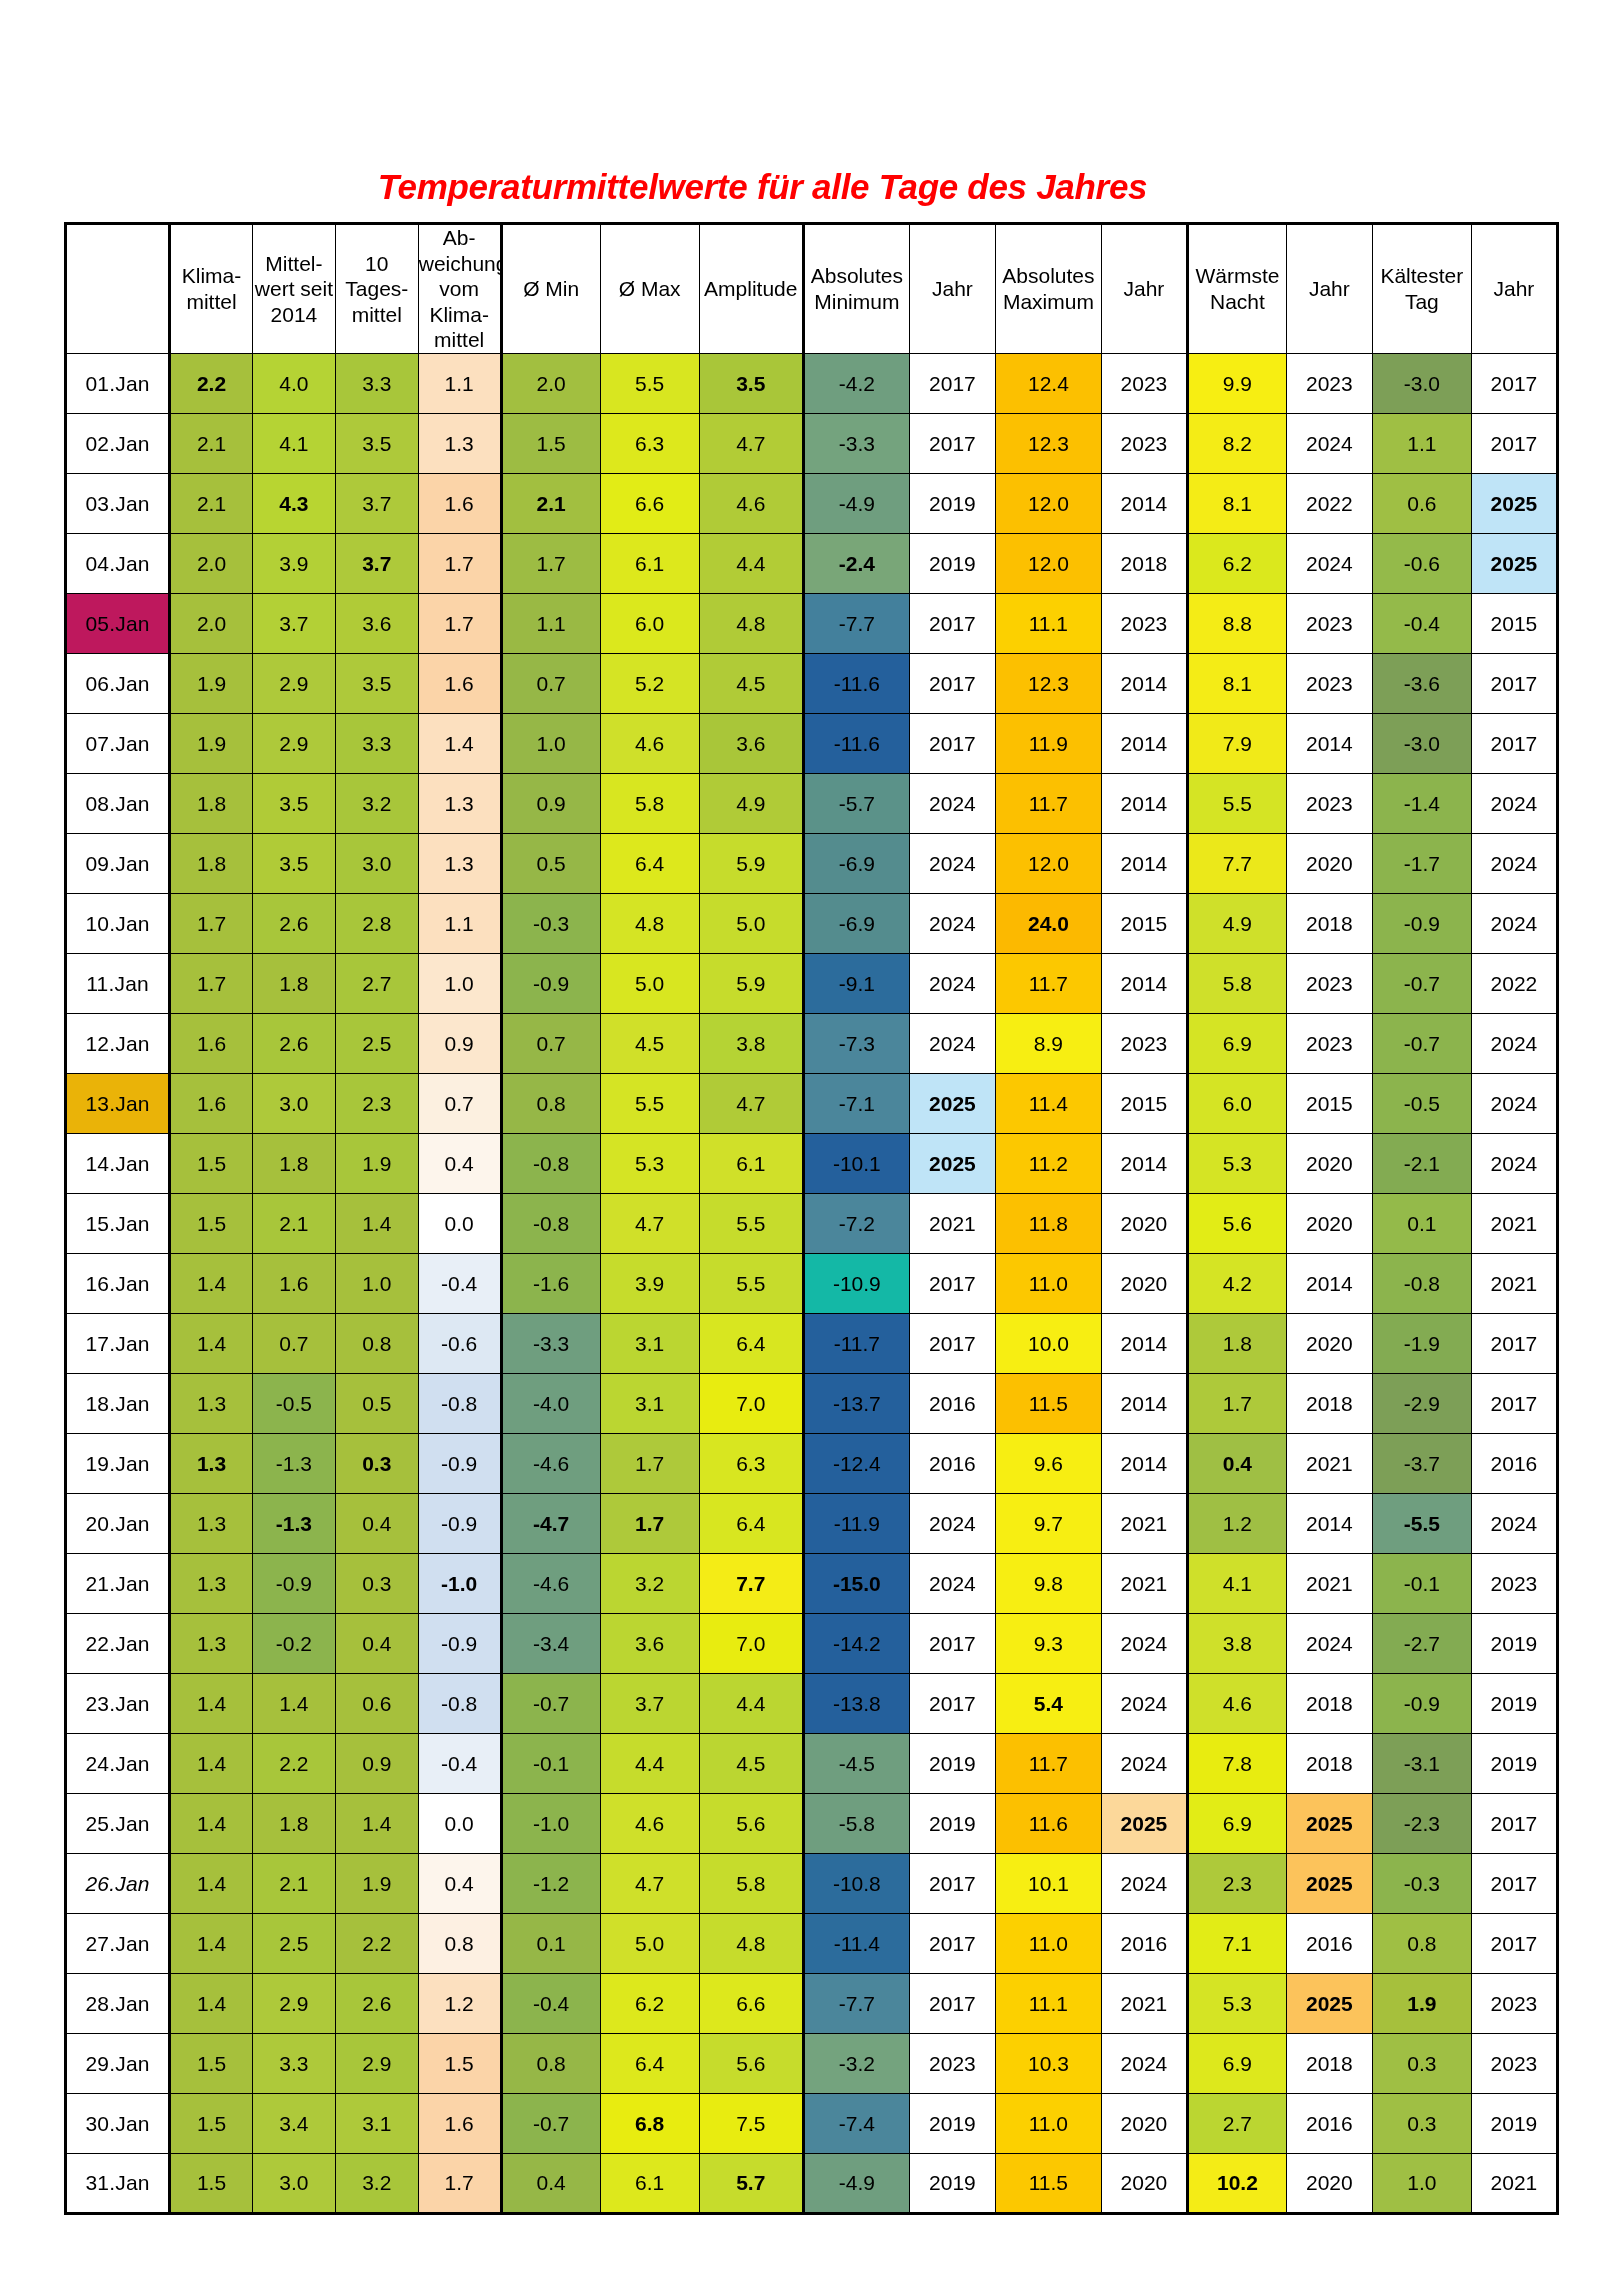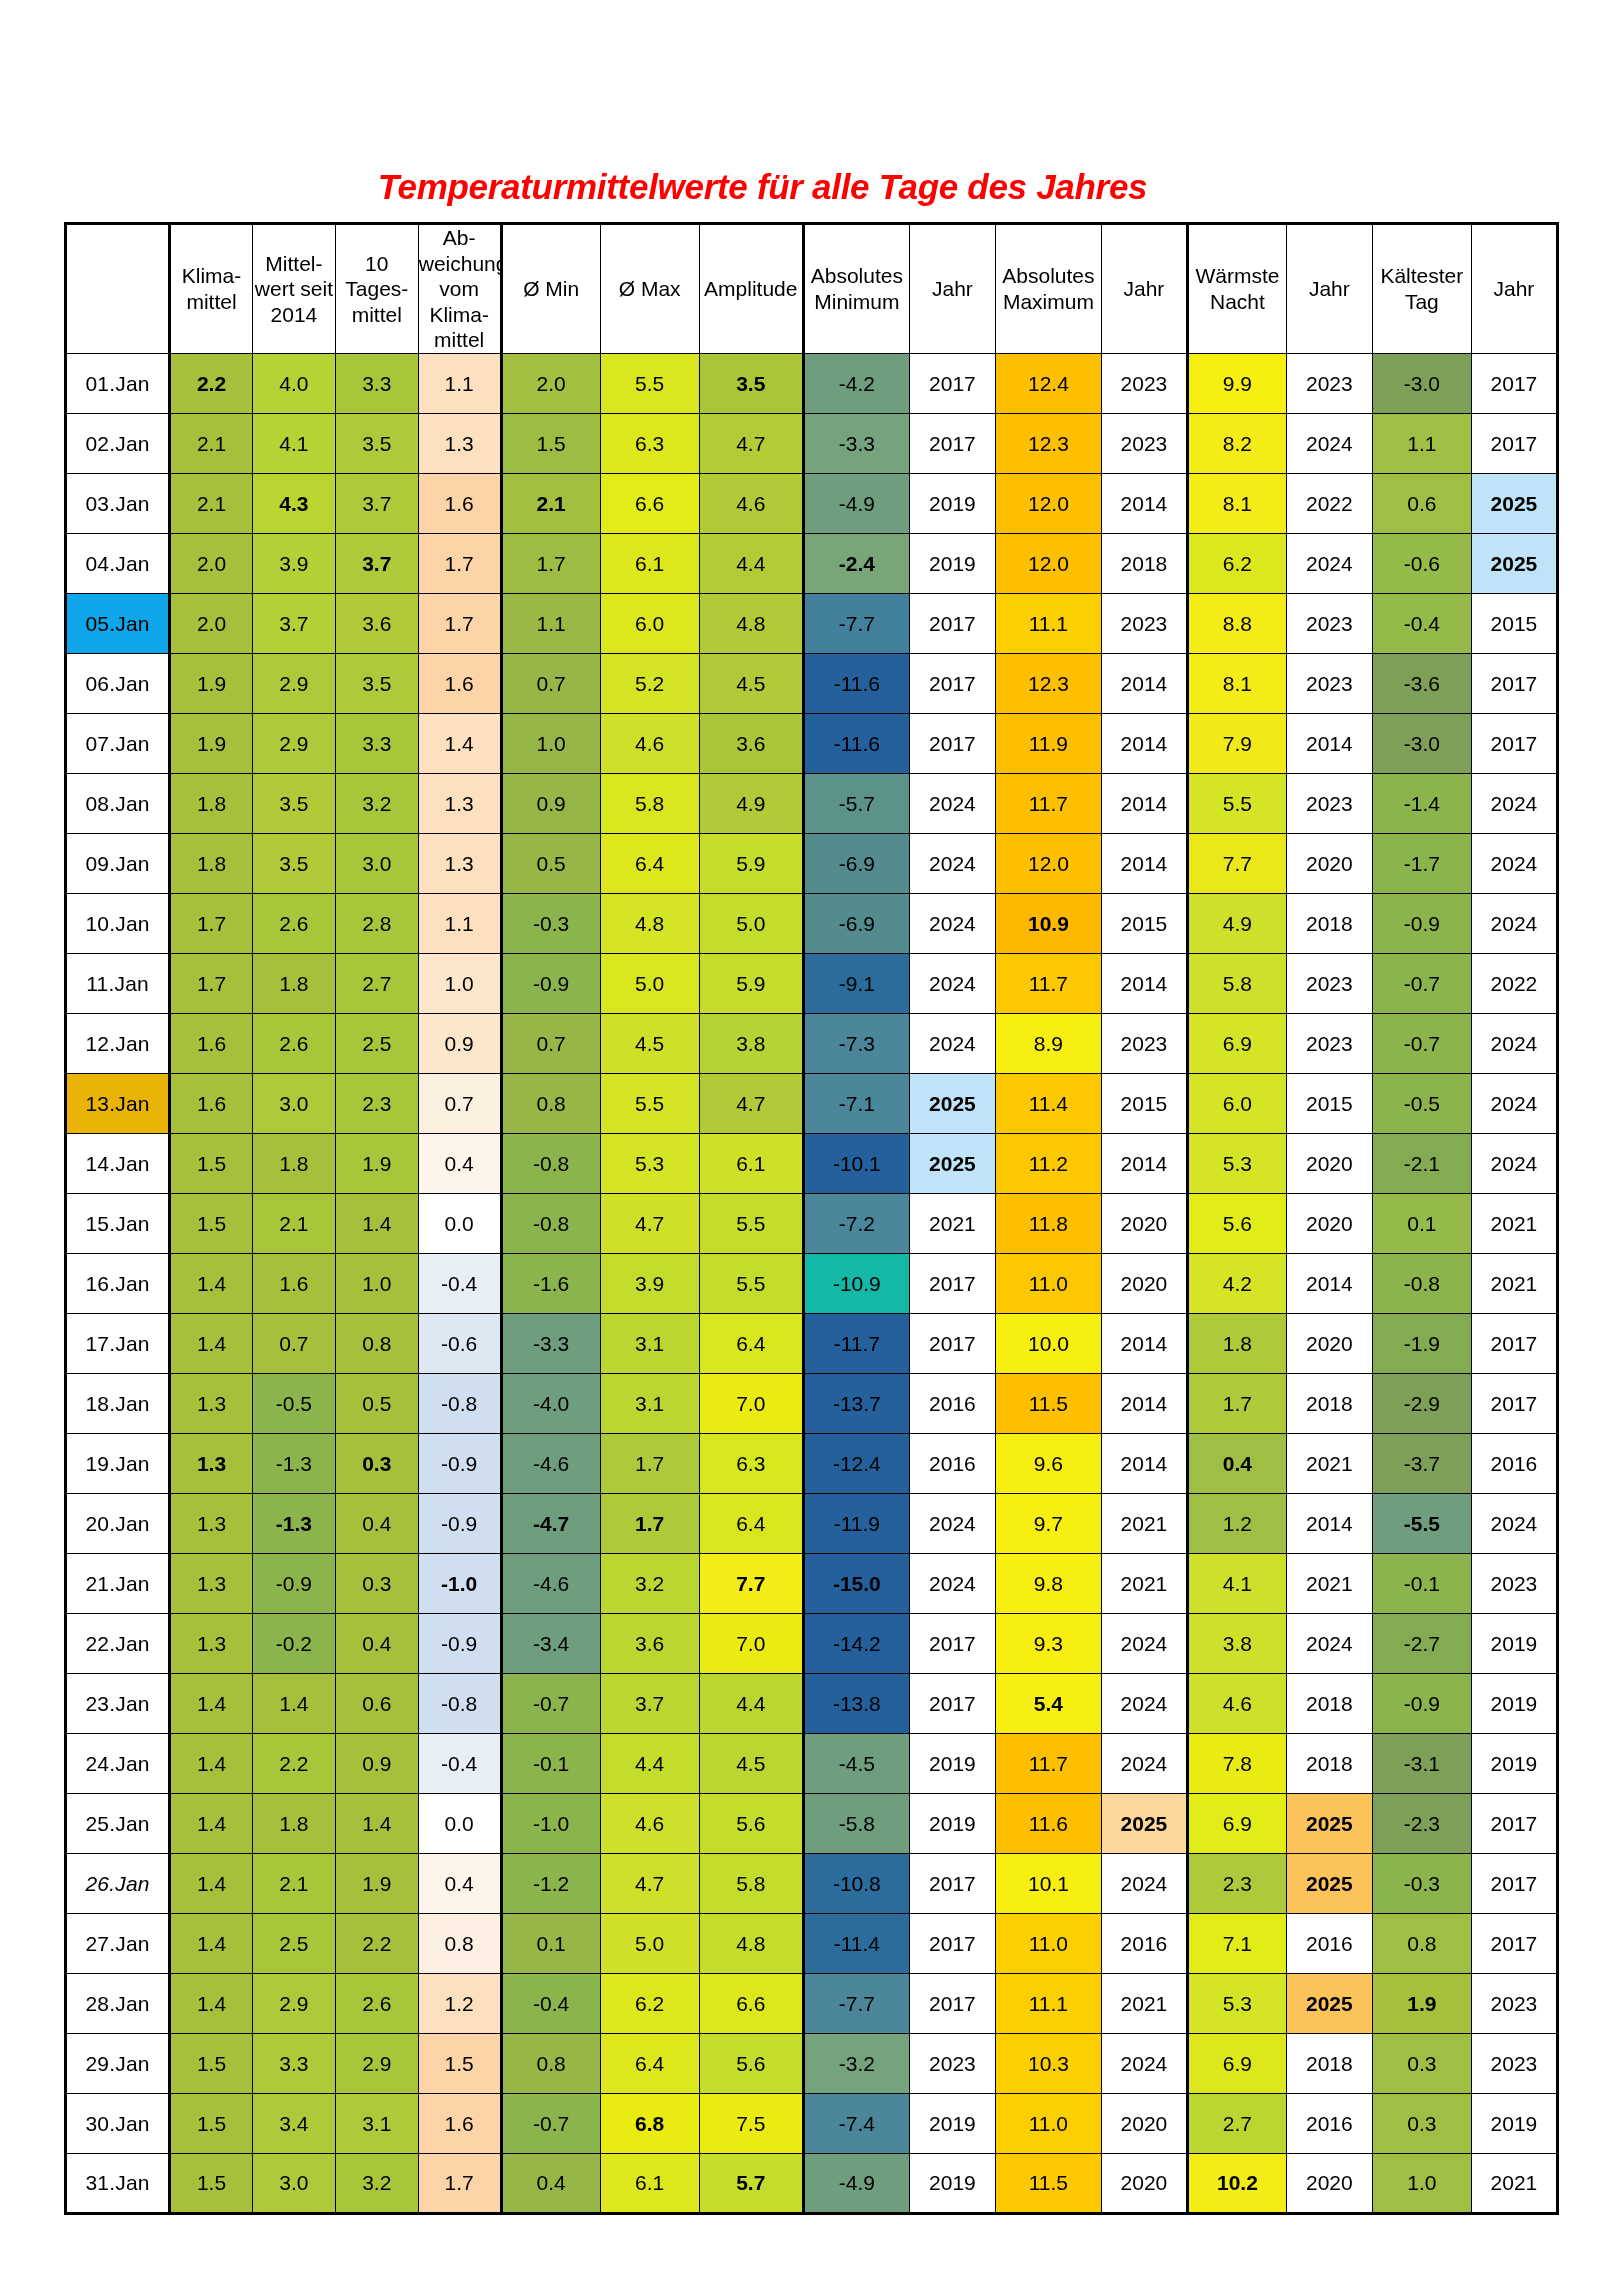--- a/index.html
+++ b/index.html
@@ -205,21 +205,21 @@
             <td class="val b wt gl" style="background: rgb(121, 166, 120);">-2.4</td>
             <td class="yr" style="background: rgb(255, 255, 255);">2019</td>
             <td class="val" style="background: rgb(252, 192, 0);">12.0</td>
             <td class="yr gr" style="background: rgb(255, 255, 255);">2018</td>
             <td class="val gl" style="background: rgb(219, 232, 29);">6.2</td>
             <td class="yr" style="background: rgb(255, 255, 255);">2024</td>
             <td class="val" style="background: rgb(148, 186, 74);">-0.6</td>
             <td class="yr blu gr" style="background: rgb(191, 228, 247);">2025</td>
           </tr>
           <tr>
-            <td class="day" style="background: #0ea5e9;">05.Jan</td>
+            <td class="day" style="background: #be185d;">05.Jan</td>
             <td class="val gl" style="background: rgb(166, 192, 60);">2.0</td>
             <td class="val" style="background: rgb(179, 208, 54);">3.7</td>
             <td class="val" style="background: rgb(176, 203, 55);">3.6</td>
             <td class="val gr" style="background: rgb(251, 212, 168);">1.7</td>
             <td class="val gl" style="background: rgb(154, 185, 68);">1.1</td>
             <td class="val" style="background: rgb(219, 232, 29);">6.0</td>
             <td class="val gr" style="background: rgb(176, 203, 55);">4.8</td>
             <td class="val wt gl" style="background: rgb(67, 128, 156);">-7.7</td>
             <td class="yr" style="background: rgb(255, 255, 255);">2017</td>
             <td class="val" style="background: rgb(252, 208, 0);">11.1</td>
@@ -305,21 +305,21 @@
             <td class="day" style="background: rgb(255, 255, 255);">10.Jan</td>
             <td class="val gl" style="background: rgb(166, 192, 60);">1.7</td>
             <td class="val" style="background: rgb(168, 198, 58);">2.6</td>
             <td class="val" style="background: rgb(168, 198, 58);">2.8</td>
             <td class="val gr" style="background: rgb(252, 224, 191);">1.1</td>
             <td class="val gl" style="background: rgb(140, 180, 77);">-0.3</td>
             <td class="val" style="background: rgb(213, 228, 36);">4.8</td>
             <td class="val gr" style="background: rgb(198, 220, 44);">5.0</td>
             <td class="val wt gl" style="background: rgb(84, 140, 142);">-6.9</td>
             <td class="yr" style="background: rgb(255, 255, 255);">2024</td>
-            <td class="val b" style="background: rgb(252, 185, 0);">10.9</td>
+            <td class="val b" style="background: rgb(252, 185, 0);">24.0</td>
             <td class="yr gr" style="background: rgb(255, 255, 255);">2015</td>
             <td class="val gl" style="background: rgb(207, 224, 42);">4.9</td>
             <td class="yr" style="background: rgb(255, 255, 255);">2018</td>
             <td class="val" style="background: rgb(140, 180, 77);">-0.9</td>
             <td class="yr gr" style="background: rgb(255, 255, 255);">2024</td>
           </tr>
           <tr>
             <td class="day" style="background: rgb(255, 255, 255);">11.Jan</td>
             <td class="val gl" style="background: rgb(166, 192, 60);">1.7</td>
             <td class="val" style="background: rgb(166, 192, 60);">1.8</td>

